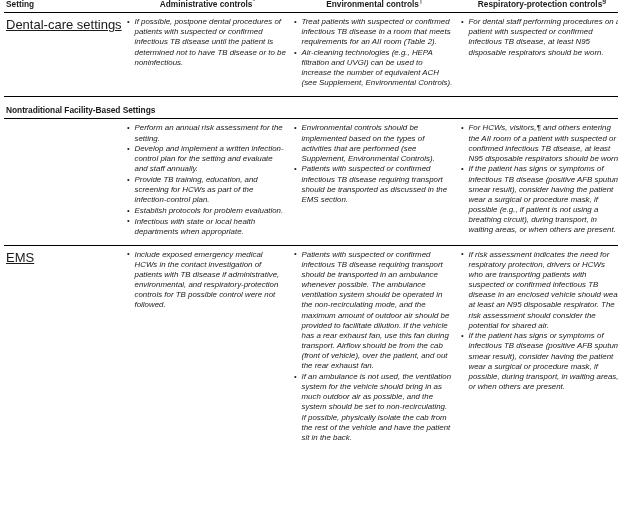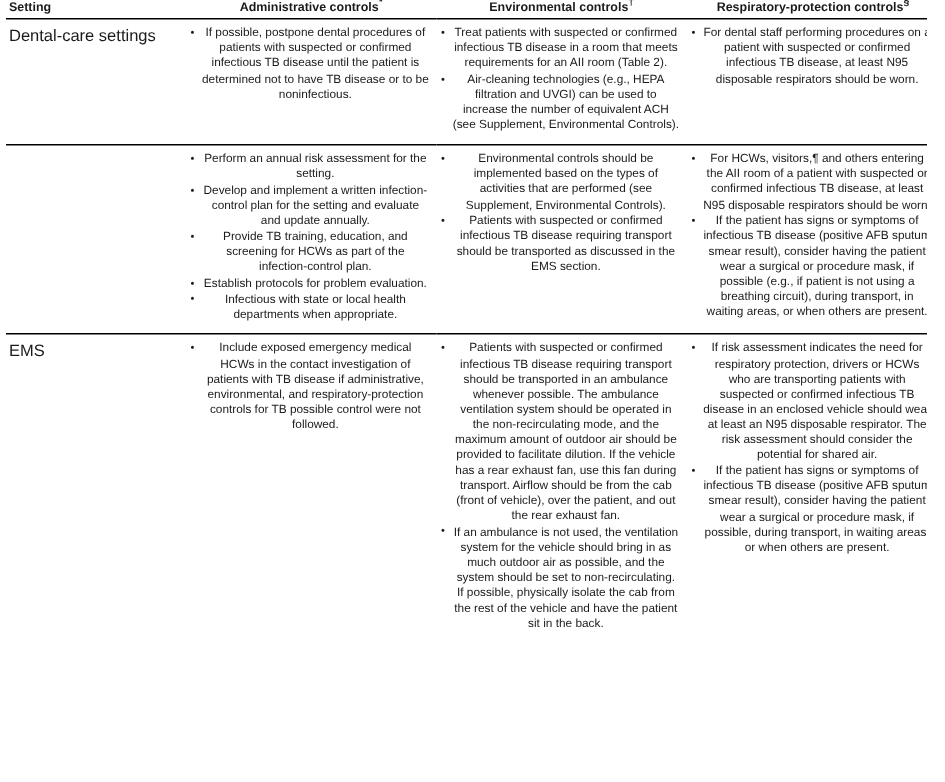--- a/index.html
+++ b/index.html
@@ -75,41 +75,43 @@
     vertical-align: top;
     padding: 4px 5px 7px 3px;
     font-size: 7.9px;
     line-height: 1.285;
   }
   td.body-cell.setting-cell {
     padding-left: 2px;
     padding-right: 2px;
   }
   .setting-label {
-    font-size: 11px;
+    font-size: 13px;
     line-height: 1.285;
+    text-decoration: underline;
   }
   tr.data-row td {
     border-bottom: 0.8px solid #000;
   }
   tr.data-row.no-rule td {
     border-bottom: 0;
     margin-left: 8px;
   }
 
   ul.bullets {
     list-style: none;
     margin: 0;
     padding: 0;
   }
   ul.bullets > li {
     position: relative;
     padding-left: 7.5px;
     margin: 0 0 0.5px 0;
-    text-align: center;
+    text-align: left;
+    font-style: italic;
   }
   ul.bullets > li::before {
     content: "\2022";
     position: absolute;
     left: 0;
     top: -0.3px;
     font-size: 7.4px;
   }
 </style>
 </head>
@@ -149,29 +151,34 @@
             <li>Air-cleaning technologies (e.g., HEPA filtration and UVGI) can be used to increase the number of equivalent ACH (see Supplement, Environmental Controls).</li>
           </ul>
         </td>
         <td class="body-cell">
           <ul class="bullets">
             <li>For dental staff performing procedures on a patient with suspected or confirmed infectious TB disease, at least N95 disposable respirators should be worn.</li>
           </ul>
         </td>
       </tr>
 
+      <tr>
+        <td class="section-cell spaced" colspan="4">
+          <div class="section-title">Nontraditional Facility-Based Settings</div>
+        </td>
+      </tr>
 
       <tr class="data-row">
         <td class="body-cell setting-cell">
           <div class="setting-label"></div>
         </td>
         <td class="body-cell">
           <ul class="bullets">
             <li>Perform an annual risk assessment for the setting.</li>
-            <li>Develop and implement a written infection-control plan for the setting and evaluate and update annually.</li>
+            <li>Develop and implement a written infection-control plan for the setting and evaluate and staff annually.</li>
             <li>Provide TB training, education, and screening for HCWs as part of the infection-control plan.</li>
             <li>Establish protocols for problem evaluation.</li>
             <li>Infectious with state or local health departments when appropriate.</li>
           </ul>
         </td>
         <td class="body-cell">
           <ul class="bullets">
             <li>Environmental controls should be implemented based on the types of activities that are performed (see Supplement, Environmental Controls).</li>
             <li>Patients with suspected or confirmed infectious TB disease requiring transport should be transported as discussed in the EMS section.</li>
           </ul>

